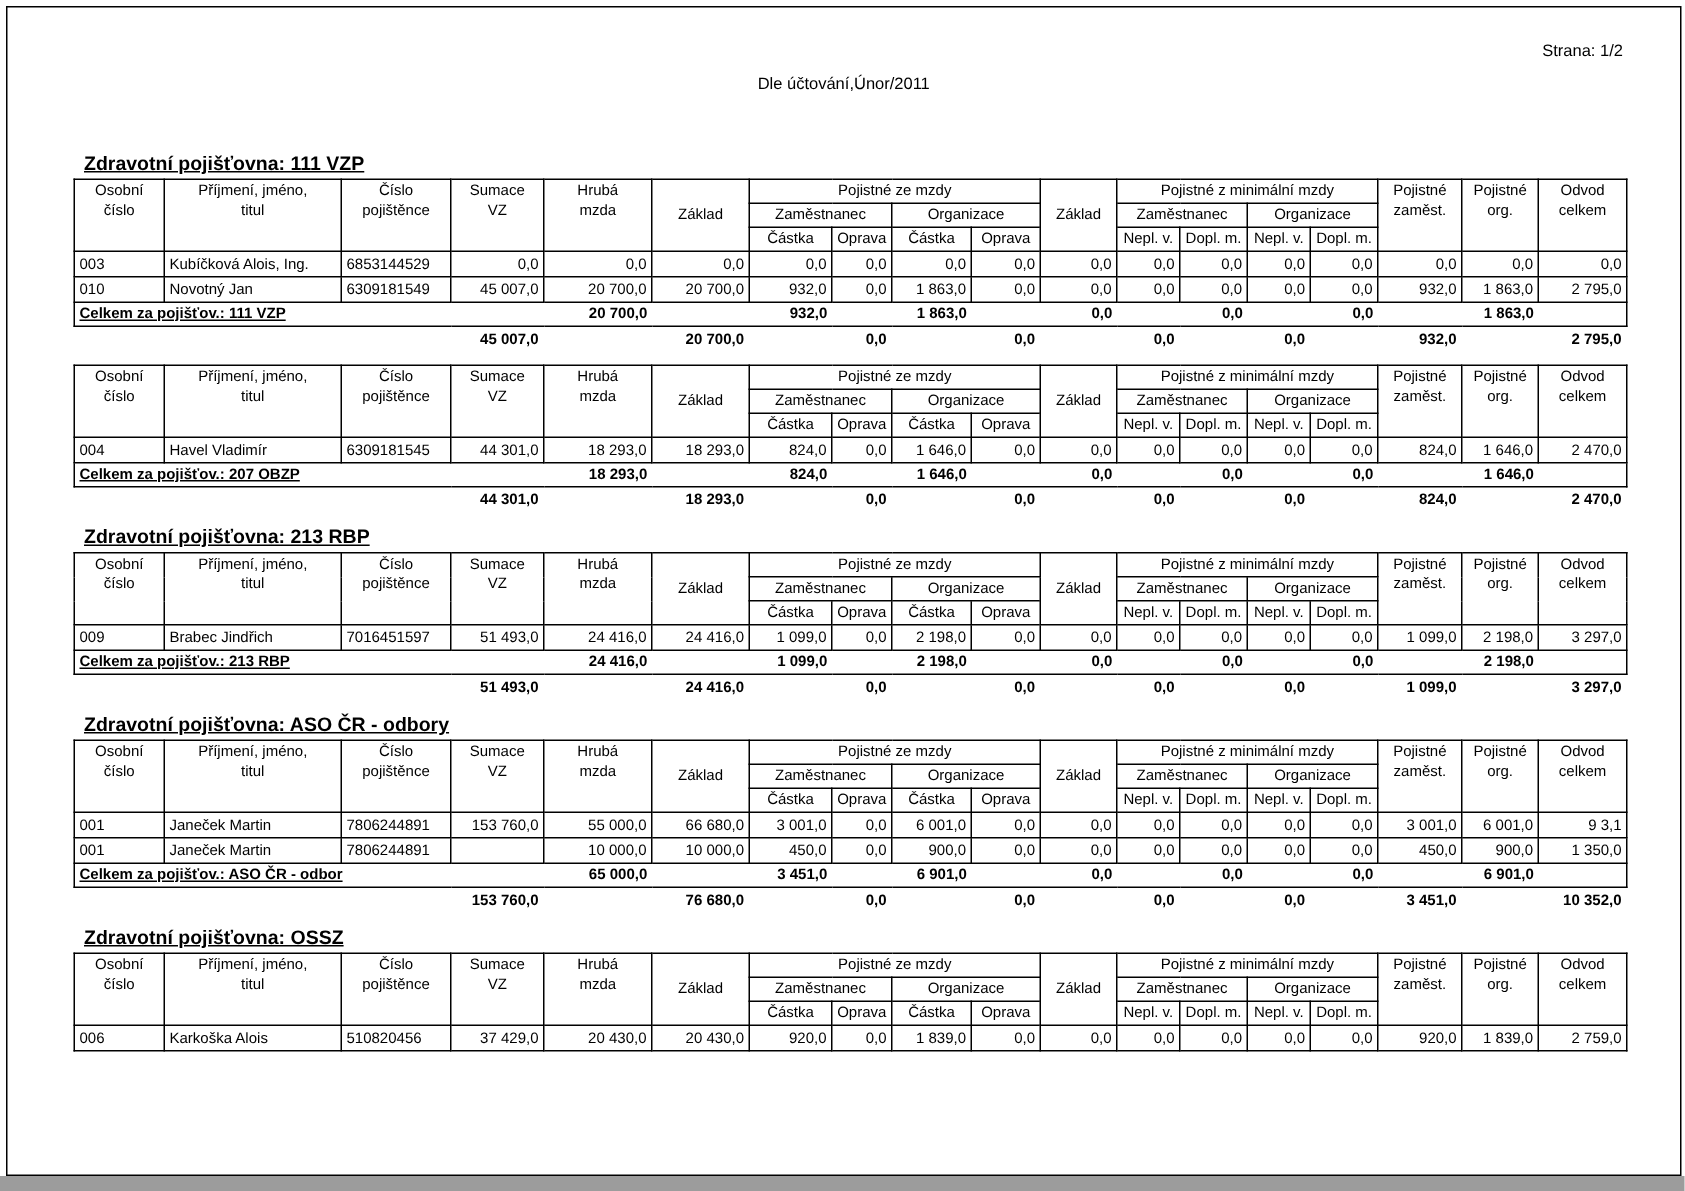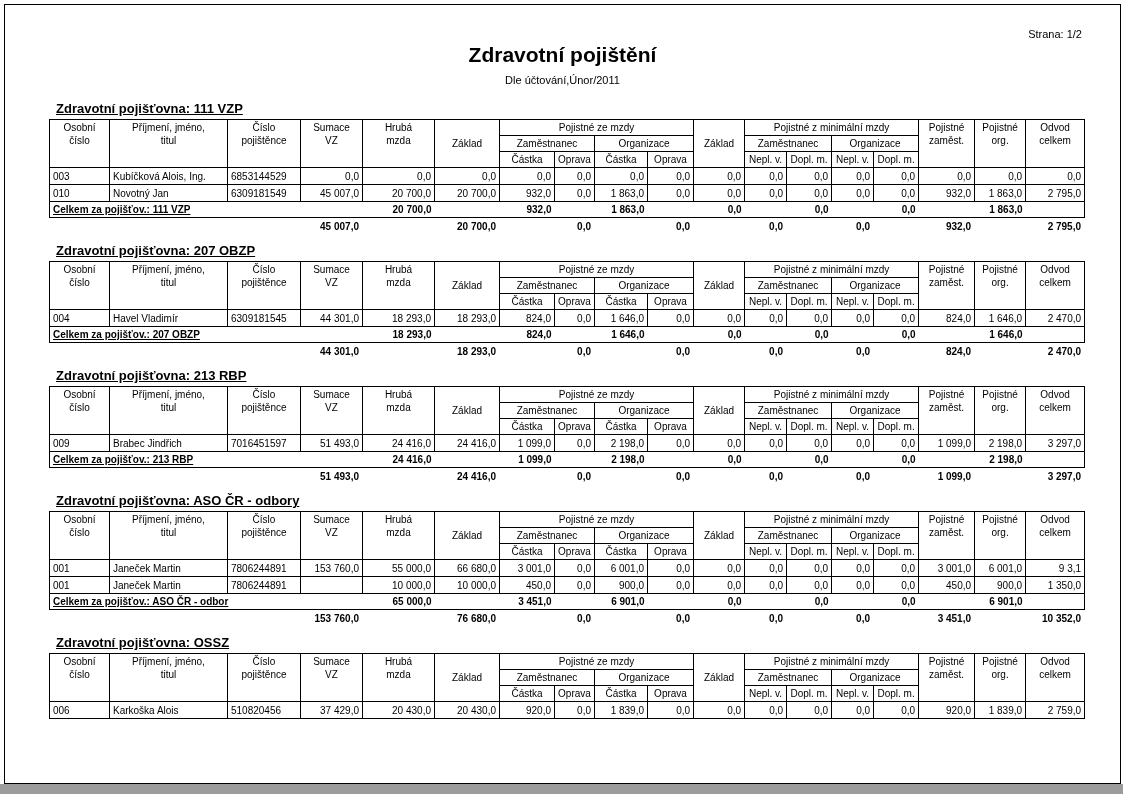--- a/index.html
+++ b/index.html
@@ -33,21 +33,20 @@
   .totals-row td{border-left:0;border-right:0;border-bottom:0;border-top:1px solid #000;font-weight:bold}
   .totals-label{text-align:left;text-decoration:underline}
   .totals2-table td{border:0;font-weight:bold;text-align:right;padding:2px 3px;white-space:nowrap}
 </style>
 </head>
 <body>
 
 <div class="page">
   <div class="page-header">
     <div class="header-center">
-      <div class="report-title">Zdravotní pojištění</div>
       <div class="report-subtitle">Dle účtování,Únor/2011</div>
     </div>
     <div class="header-right">Strana: 1/2</div>
   </div>
   <div class="sections">
   <section class="section">
     <h2 class="section-title">Zdravotní pojišťovna: 111 VZP</h2>
     <table class="report-table">
           <colgroup>
             <col style="width: 60px;">
@@ -210,21 +209,20 @@
               <td class="num"></td>
               <td class="num">932,0</td>
               <td class="num"></td>
               <td class="num">2 795,0</td>
             </tr>
       </tbody>
     </table>
   </section>
 
   <section class="section">
-    <h2 class="section-title">Zdravotní pojišťovna: 207 OBZP</h2>
     <table class="report-table">
           <colgroup>
             <col style="width: 60px;">
             <col style="width: 118px;">
             <col style="width: 73px;">
             <col style="width: 62px;">
             <col style="width: 72px;">
             <col style="width: 65px;">
             <col style="width: 55px;">
             <col style="width: 40px;">

